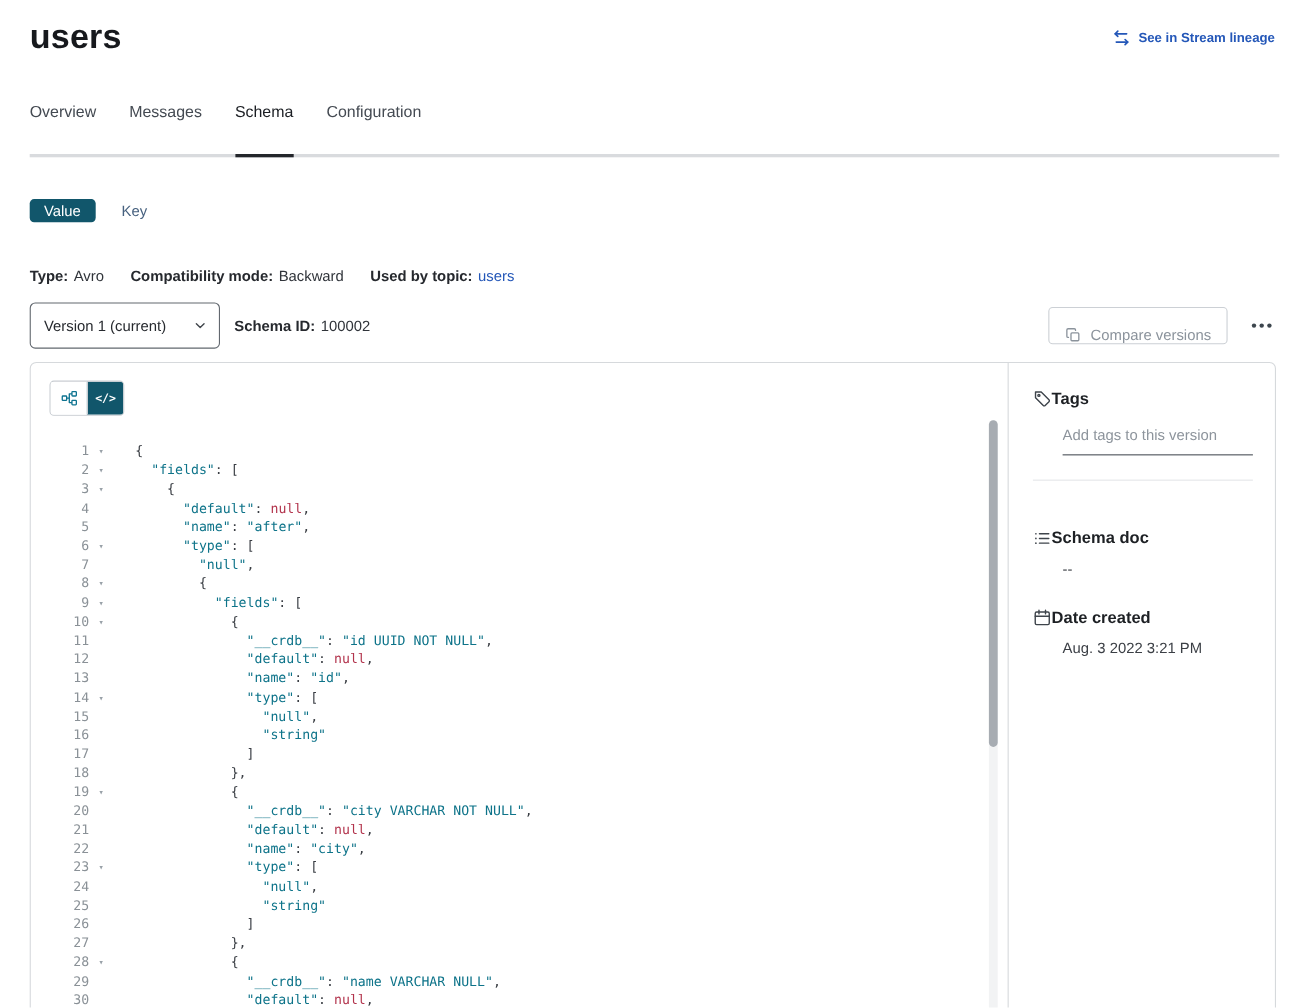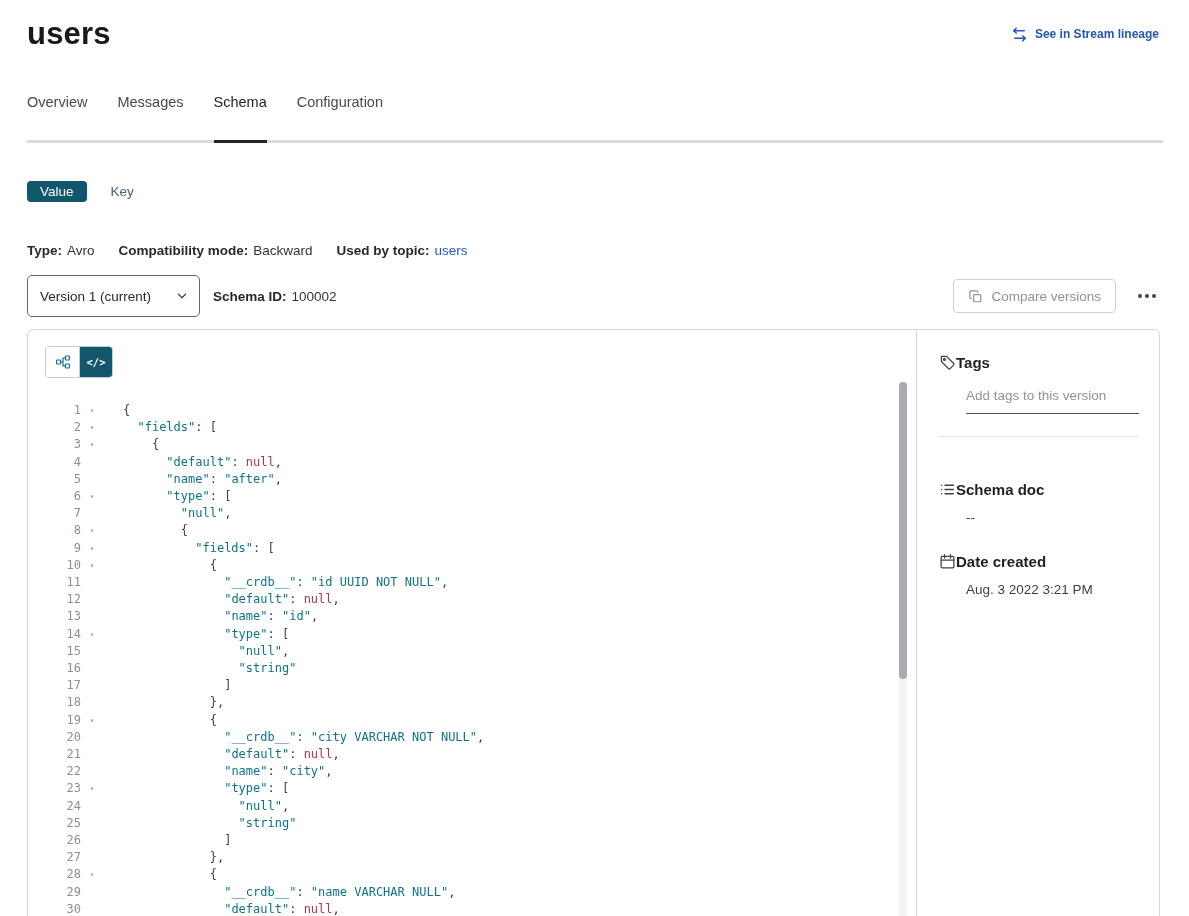--- a/index.html
+++ b/index.html
@@ -29,21 +29,21 @@
   .meta-label { font-weight:700; color:#26292e; margin-right:5px; }
   .link { color:var(--link-blue,#2457b8); text-decoration:none; cursor:pointer; }
 
   
   .controls-row { margin:17px 29px 0 27px; display:flex; align-items:center; }
   .select { width:173px; height:42px; border:1px solid #62686f; border-radius:5px; background:#fff;
     display:flex; align-items:center; justify-content:space-between; padding:0 10px 0 12px;
     font-size:13.5px; color:#26292e; cursor:pointer; }
   .schema-id { margin-left:13px; font-size:13.5px; color:#30343a; }
   .controls-right { margin-left:auto; display:flex; align-items:center; gap:18px; }
-  .btn { height:34px; display:flex; align-items:center; gap:8px; padding:0 14px; background:#fff;
+  .btn { height:34px; display:flex; align-items:flex-end; gap:8px; padding:0 14px; background:#fff;
     border-radius:4px; font-family:inherit; font-size:13.5px; cursor:pointer; }
   .btn.disabled { border:1px solid #ccd0d5; color:#8b939c; font-weight:500; }
   .btn.accent { border:1px solid var(--accent-teal,#0d7390); color:var(--accent-teal,#0d7390); font-weight:600; }
   .more-btn { background:none; border:none; color:#3d464e; cursor:pointer; display:flex; padding:4px 2px; }
 
   
   .panel { margin:12px 29px 0 27px; border:1px solid #d6d9dc; border-radius:6px; display:flex; height:700px; }
   .editor { flex:1 1 auto; min-width:0; position:relative; padding:16px 0 0 17px; }
   .editor-toolbar { display:inline-flex; border:1px solid #c7ccd1; border-radius:4px; overflow:hidden; }
   .view-btn { width:33px; height:30px; display:flex; align-items:center; justify-content:center;

